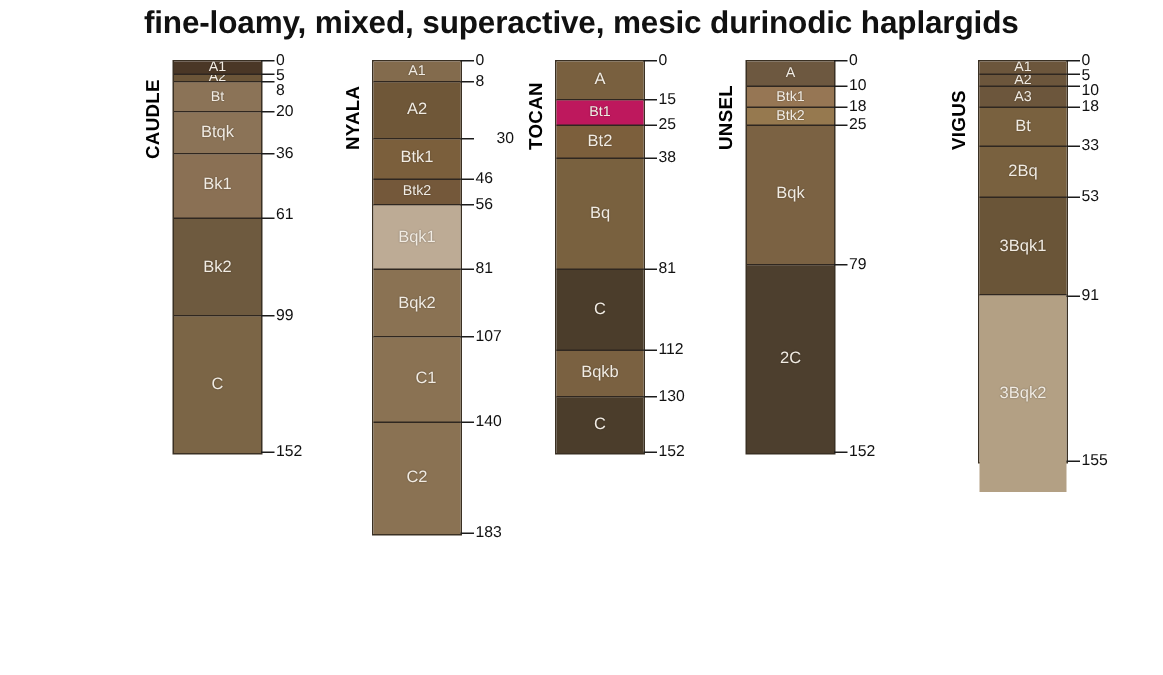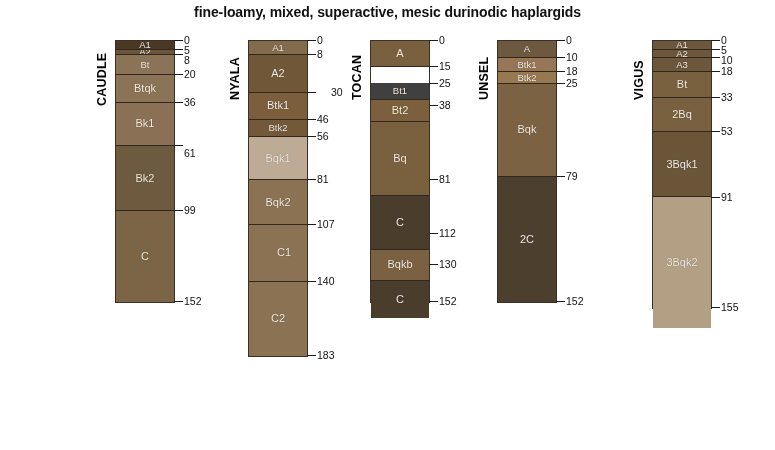--- a/index.html
+++ b/index.html
@@ -14,21 +14,21 @@
     overflow: hidden;
     font-family: "Liberation Sans", sans-serif;
     color: #000000;
   }
   #plot-title {
     position: absolute;
     top: 4px;
     left: 0;
     width: 775px;
     text-align: center;
-    font-size: 14px;
+    font-size: 21px;
     font-weight: 700;
     letter-spacing: -0.1px;
     color: #111111;
   }
   .profile {
     position: absolute;
     top: 40px;
   }
   .profile-name {
     position: absolute;
@@ -125,21 +125,21 @@
         <div class="depth-text" style="top: -5px; left: 10px;">0</div>
         <div class="depth-tick" style="top: 8.6px;"></div>
         <div class="depth-text" style="top: 5px; left: 10px;">5</div>
         <div class="depth-tick" style="top: 13.76px;"></div>
         <div class="depth-text" style="top: 15px; left: 10px;">8</div>
         <div class="depth-tick" style="top: 34.4px;"></div>
         <div class="depth-text" style="top: 29.4px; left: 10px;">20</div>
         <div class="depth-tick" style="top: 61.92px;"></div>
         <div class="depth-text" style="top: 56.92px; left: 10px;">36</div>
         <div class="depth-tick" style="top: 104.92px;"></div>
-        <div class="depth-text" style="top: 108px; left: 10px;">61</div>
+        <div class="depth-text" style="top: 98px; left: 10px;">61</div>
         <div class="depth-tick" style="top: 170.28px;"></div>
         <div class="depth-text" style="top: 165.28px; left: 10px;">99</div>
         <div class="depth-tick" style="top: 261.44px;"></div>
         <div class="depth-text" style="top: 256.44px; left: 10px;">152</div>
       </div>
     </div>
     <div class="profile" style="left: 228px;">
       <div class="profile-name" style="height: 60px;">NYALA</div>
       <div class="column" style="height: 314.76px;">
         <div class="horizon" title="A1 (0-8 cm)" style="height: 13.76px; background: rgb(131, 107, 77);">
@@ -187,21 +187,21 @@
         <div class="depth-tick" style="top: 314.76px;"></div>
         <div class="depth-text" style="top: 309.76px; left: 10px;">183</div>
       </div>
     </div>
     <div class="profile" style="left: 350px;">
       <div class="profile-name" style="height: 60px;">TOCAN</div>
       <div class="column" style="height: 261.44px;">
         <div class="horizon" title="A (0-15 cm)" style="height: 25.8px; background: rgb(121, 96, 63);">
           <span class="horizon-label big">A</span>
         </div>
-        <div class="horizon" title="Bt1 (15-25 cm)" style="height: 17.2px; background: #404040; margin-top: 16px;">
+        <div class="horizon" title="Bt1 (15-25 cm)" style="height: 17.2px; background: #be185d;">
           <span class="horizon-label">Bt1</span>
         </div>
         <div class="horizon" title="Bt2 (25-38 cm)" style="height: 22.36px; background: rgb(124, 95, 60); text-align: right;">
           <span class="horizon-label big">Bt2</span>
         </div>
         <div class="horizon" title="Bq (38-81 cm)" style="height: 73.96px; background: rgb(121, 97, 63);">
           <span class="horizon-label big">Bq</span>
         </div>
         <div class="horizon" title="C (81-112 cm)" style="height: 53.32px; background: rgb(75, 61, 43);">
           <span class="horizon-label big">C</span>

